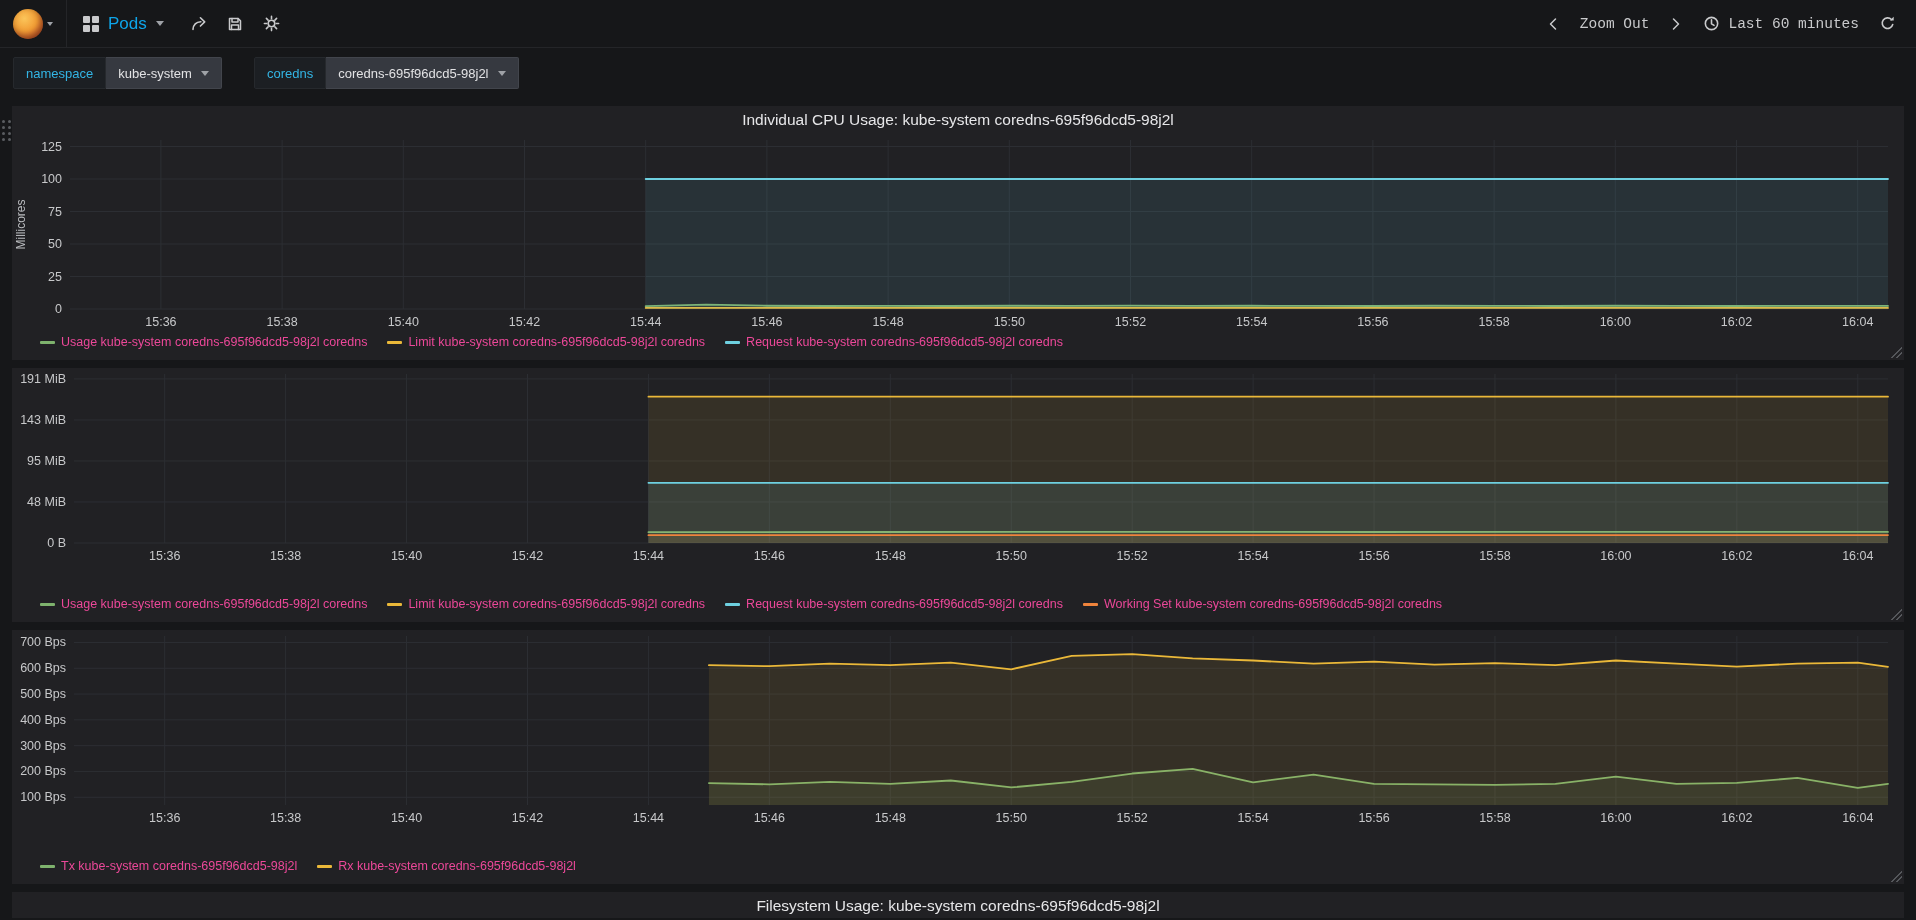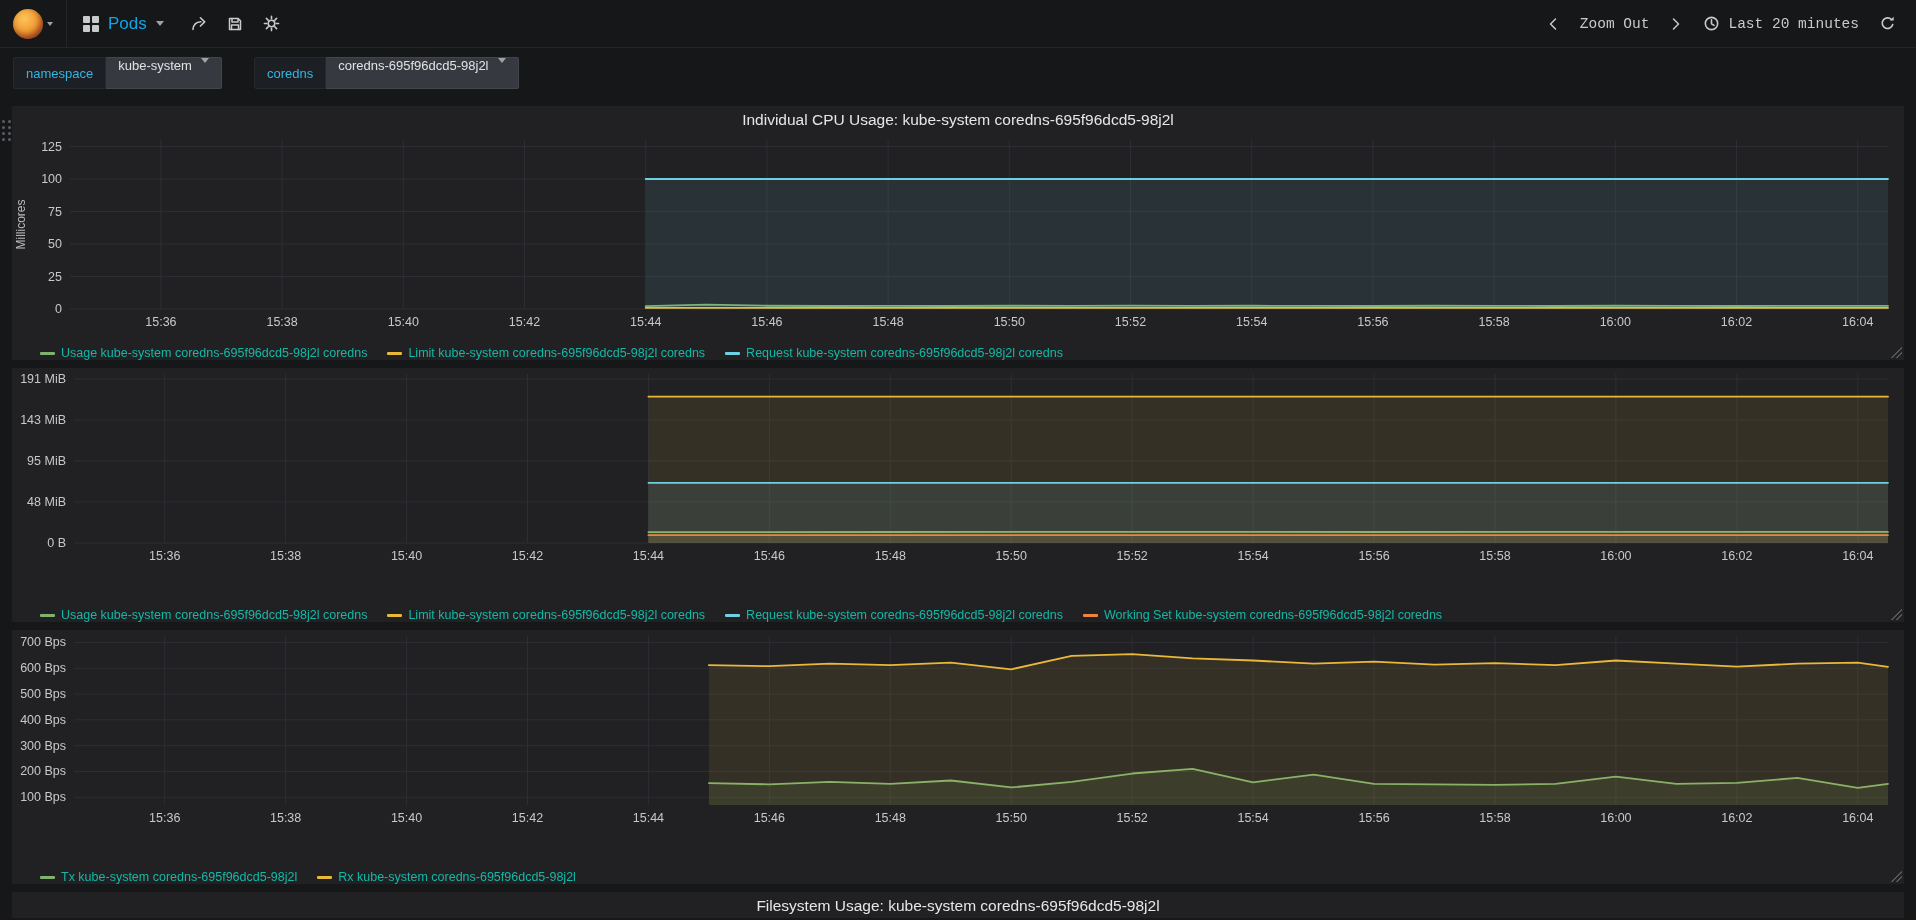--- a/index.html
+++ b/index.html
@@ -25,34 +25,34 @@
   .navbtn{background:none;border:none;color:#c9cacc;display:flex;align-items:center;gap:8px;
     padding:0 10px;height:100%;cursor:pointer;font-size:14.5px;font-family:Liberation Mono, monospace}
   .navbtn svg{display:block}
   .icon-stroke{stroke:#c9cacc;stroke-width:1.5;fill:none;stroke-linecap:round;stroke-linejoin:round}
 
   
   .submenu{height:50px;display:flex;align-items:center;gap:32px;padding:0 13px}
   .variable{display:flex;align-items:stretch;height:32px}
   .var-label{display:flex;align-items:center;padding:0 12px;background:#1c1f23;color:#33b5e5;
     font-size:13px;border:1px solid #26292d;border-radius:2px 0 0 2px;cursor:pointer}
-  .var-value{display:flex;gap:9px;padding:0 12px;background:#363940;
+  .var-value{display:flex;align-items:center;gap:9px;padding:0 12px;background:#363940;
     color:#e2e2e4;font-size:13px;border:1px solid #42454c;border-left:none;
     border-radius:0 2px 2px 0;cursor:pointer}
 
   
   #panels{padding:8px 12px 0}
   .panel{position:relative;background:#212124;height:254px;margin-bottom:8px;
     display:flex;flex-direction:column}
   .panel.partial{height:26px;margin-bottom:12px;overflow:hidden}
   .panel-title{height:28px;line-height:28px;text-align:center;font-weight:normal;
     font-size:15.5px;color:#e6e6e8;cursor:pointer;flex:none}
   .chart-area{flex:1;position:relative;overflow:hidden}
-  .legend{height:25px;flex:none;display:flex;align-items:flex-end;padding-left:28px;gap:20px;
-    font-size:12.5px;color:#14b8a6;white-space:nowrap;overflow:hidden}
+  .legend{height:25px;flex:none;display:flex;align-items:flex-start;padding-left:28px;gap:20px;
+    font-size:12.5px;color:#ec4899;white-space:nowrap;overflow:hidden}
   .legend-item{display:flex;align-items:center;gap:6px;cursor:pointer}
   .legend-swatch{width:15px;height:3px;border-radius:1px;flex:none}
   .resize-handle{position:absolute;right:2px;bottom:2px;width:11px;height:11px;cursor:nwse-resize;
     background:linear-gradient(135deg,transparent 0 48%,#55575b 48% 56%,transparent 56% 70%,#55575b 70% 78%,transparent 78%)}
 
   .drag-handle{position:fixed;left:2px;top:120px;display:grid;grid-template-columns:3px 3px;
     gap:3px;cursor:grab}
   .drag-handle i{width:3px;height:3px;background:#5a5d61;border-radius:50%}
 </style>
 </head>
@@ -106,21 +106,21 @@
     <button class="navbtn">
       <svg width="14" height="16" viewBox="0 0 14 16">
         <polyline class="icon-stroke" points="4.5,3 9.5,8 4.5,13"></polyline>
       </svg>
     </button>
     <button class="navbtn">
       <svg width="17" height="17" viewBox="0 0 16 16">
         <circle class="icon-stroke" cx="8" cy="8" r="5.8"></circle>
         <path class="icon-stroke" d="M8 4.6V8.2l2.4 1.5"></path>
       </svg>
-      <span>Last 20 minutes</span>
+      <span>Last 60 minutes</span>
     </button>
     <button class="navbtn">
       <svg width="17" height="17" viewBox="0 0 16 16">
         <path class="icon-stroke" d="M12.9 9a5 5 0 1 1-1.2-4.7"></path>
         <path d="M13.8 1.6v3.6h-3.6z" fill="#c9cacc"></path>
       </svg>
     </button>
   </div>
 </nav>
 

